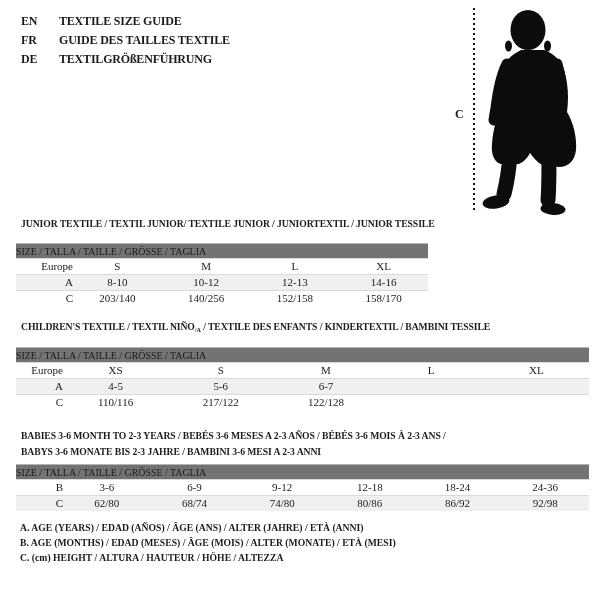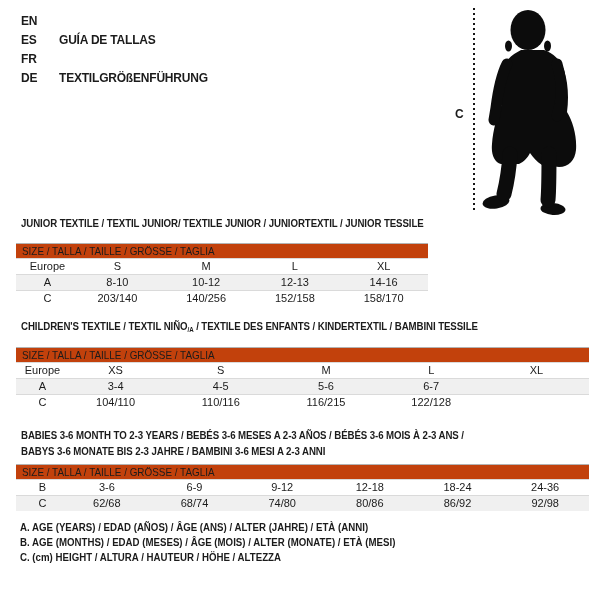--- a/index.html
+++ b/index.html
@@ -1,18 +1,18 @@
 <!DOCTYPE html>
 <html><head>
 <meta charset="utf-8">
 <style>
   html,body{margin:0;padding:0;background:#fff;}
   .canvas{
     position:relative;width:600px;height:600px;background:#ffffff;
-    font-family:Liberation Sans, sans-serif;color:#1b1b1b;overflow:hidden;
+    font-family:Liberation Serif, serif;color:#1b1b1b;overflow:hidden;
   }
   
   .langs{position:absolute;left:21px;top:12px;font-weight:bold;font-size:12px;letter-spacing:-0.2px;}
   .lang-row{display:flex;height:19px;line-height:19px;}
   .lang-code{width:38px;}
   .lang-label{white-space:nowrap;}
   
   .dotline{position:absolute;left:473px;top:8px;width:2px;height:202px;
     background:repeating-linear-gradient(to bottom,#161616 0 2px,transparent 2px 5px);}
   .c-mark{position:absolute;left:455px;top:107px;font-weight:bold;font-size:12px;}
@@ -20,48 +20,46 @@
   
   .title{position:absolute;left:21px;font-weight:bold;font-size:11px;white-space:nowrap;
     transform:scaleX(0.88);transform-origin:left top;letter-spacing:-0.1px;}
   .title .line{height:16px;line-height:16px;}
   .sub{font-size:7px;vertical-align:-2px;}
   
   .sizetable{position:absolute;left:16px;font-size:11px;}
   .t1{width:412px;}
   .t2{width:573px;}
   .t3{width:573px;}
-  .bar{height:14px;line-height:14px;background:#c2410c;padding-left:6px;border-top:1px solid #b3b3b3;}
+  .bar{height:14px;line-height:14px;background:#737373;border-top:1px solid #b3b3b3;}
   .bar span{display:inline-block;transform:scaleX(0.9);transform-origin:left center;white-space:nowrap;}
   .row{display:grid;height:15px;line-height:15px;border-top:1px solid #dadada;}
   .t1 .row{grid-template-columns:57px repeat(4,1fr);}
   .t2 .row{grid-template-columns:47px repeat(5,1fr);}
   .t3 .row{grid-template-columns:47px repeat(6,1fr);}
-  .row .lbl{text-align:center;padding-left:6px;}
+  .row .lbl{text-align:right;padding-left:6px;}
   .row .cell{text-align:center;}
   .row.stripe{background:#f0f0f0;}
   
   .legend{position:absolute;left:20px;top:520px;font-weight:bold;font-size:11px;}
   .legend .line{height:15px;line-height:15px;white-space:nowrap;transform:scaleX(0.88);transform-origin:left center;}
 </style>
 </head>
 <body>
 
 <div class="canvas">
 
   <div class="langs">
     <div class="lang-row">
       <span class="lang-code">EN</span>
-    </div>
-    <div class="lang-row">
-      <span class="lang-code">ES</span>
-      <span class="lang-label">GUÍA DE TALLAS</span>
+      <span class="lang-label">TEXTILE SIZE GUIDE</span>
     </div>
     <div class="lang-row">
       <span class="lang-code">FR</span>
+      <span class="lang-label">GUIDE DES TAILLES TEXTILE</span>
     </div>
     <div class="lang-row">
       <span class="lang-code">DE</span>
       <span class="lang-label">TEXTILGRÖßENFÜHRUNG</span>
     </div>
   </div>
 
   <div class="dotline"></div>
   <div class="c-mark">C</div>
   <svg class="baby" width="102" height="216" viewBox="0 0 102 216" aria-hidden="true">
@@ -119,30 +117,28 @@
     <div class="row">
       <span class="lbl">Europe</span>
       <span class="cell">XS</span>
       <span class="cell">S</span>
       <span class="cell">M</span>
       <span class="cell">L</span>
       <span class="cell">XL</span>
     </div>
     <div class="row stripe">
       <span class="lbl">A</span>
-      <span class="cell">3-4</span>
       <span class="cell">4-5</span>
       <span class="cell">5-6</span>
       <span class="cell">6-7</span>
     </div>
     <div class="row">
       <span class="lbl">C</span>
-      <span class="cell">104/110</span>
       <span class="cell">110/116</span>
-      <span class="cell">116/215</span>
+      <span class="cell">217/122</span>
       <span class="cell">122/128</span>
     </div>
   </div>
 
   <div class="title" style="top:427px">
     <div class="line">BABIES 3-6 MONTH TO 2-3 YEARS / BEBÉS 3-6 MESES A 2-3 AÑOS / BÉBÉS 3-6 MOIS À 2-3 ANS /</div>
     <div class="line">BABYS 3-6 MONATE BIS 2-3 JAHRE / BAMBINI 3-6 MESI A 2-3 ANNI</div>
   </div>
   <div class="sizetable t3" style="top:464px">
     <div class="bar">
@@ -152,21 +148,21 @@
       <span class="lbl">B</span>
       <span class="cell">3-6</span>
       <span class="cell">6-9</span>
       <span class="cell">9-12</span>
       <span class="cell">12-18</span>
       <span class="cell">18-24</span>
       <span class="cell">24-36</span>
     </div>
     <div class="row stripe">
       <span class="lbl">C</span>
-      <span class="cell">62/68</span>
+      <span class="cell">62/80</span>
       <span class="cell">68/74</span>
       <span class="cell">74/80</span>
       <span class="cell">80/86</span>
       <span class="cell">86/92</span>
       <span class="cell">92/98</span>
     </div>
   </div>
 
   <div class="legend">
     <div class="line">A. AGE (YEARS) / EDAD (AÑOS) / ÂGE (ANS) / ALTER (JAHRE) / ETÀ (ANNI)</div>

